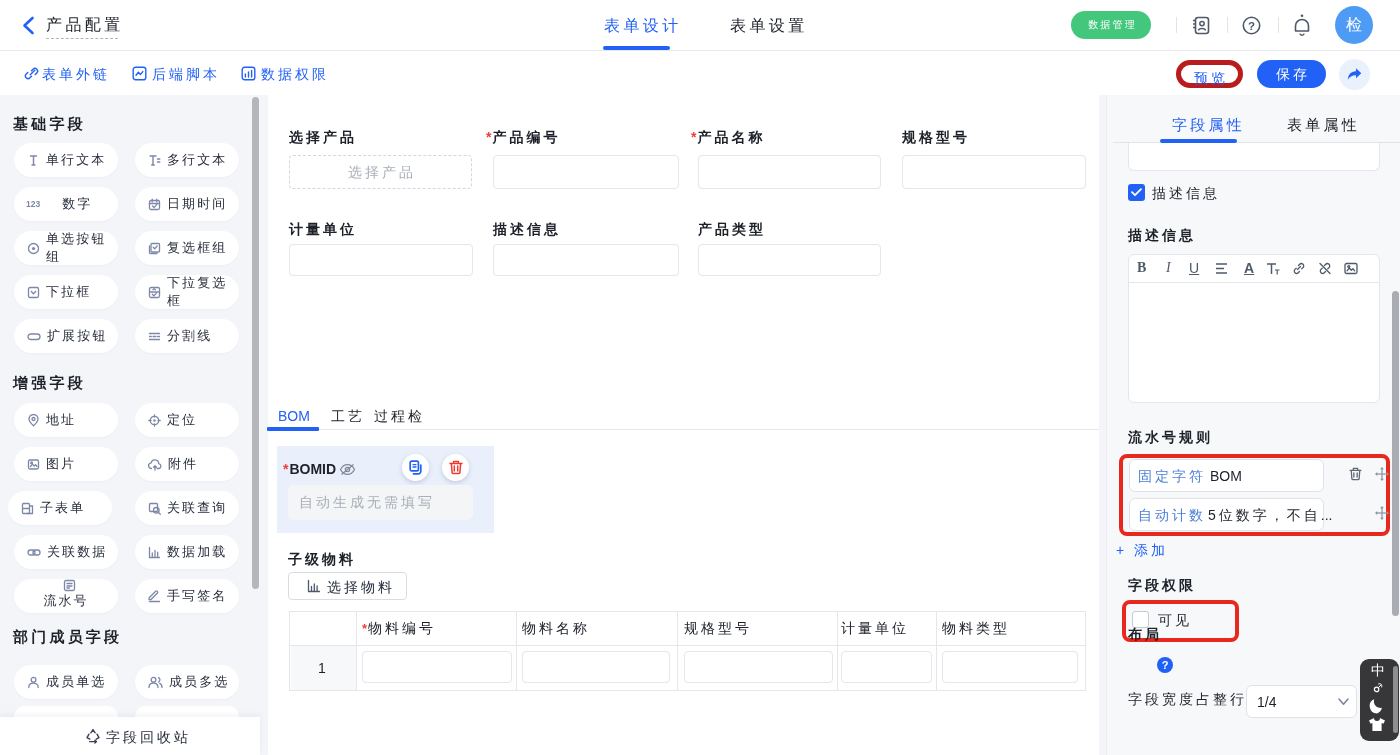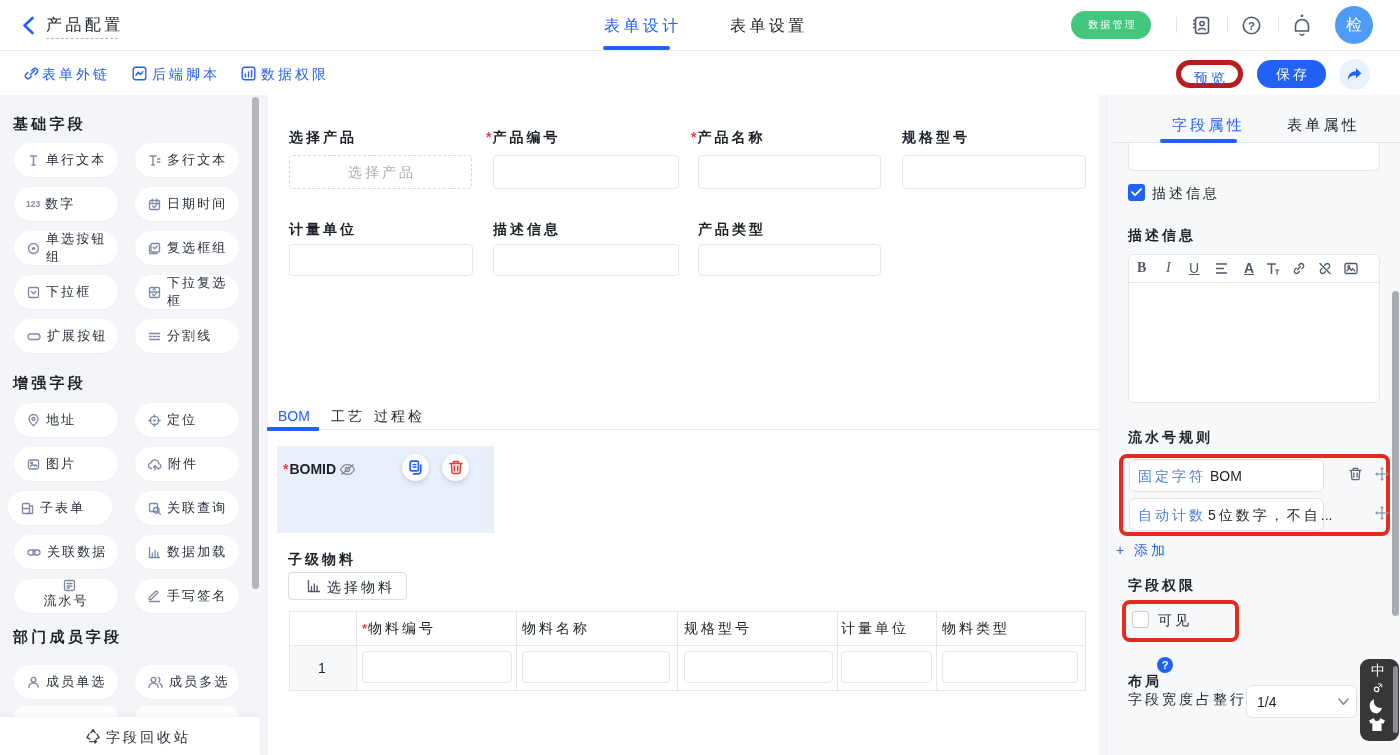--- a/index.html
+++ b/index.html
@@ -103,21 +103,21 @@
     </div>
   <div class="pill" style="left:135px;top:143px;">
       <svg width="13" height="13" viewBox="0 0 13 13">
         <g stroke="#7d87a6" stroke-width="1.4" fill="none" stroke-linecap="round">
           <path d="M2 2 h6 M5 2 v9 M3.7 11 h2.6 M9.5 5 h2.3 M9.5 8 h2.3"></path>
         </g>
       </svg>
       <span class="zh">多行文本</span>
     </div>
   <div class="pill" style="left:14px;top:187px;">
-      <span style="margin-left:12px;margin-right:5px;font-size:8.5px;font-weight:bold;color:#7d87a6;">123</span>
+      <span style="margin-left:12px;margin-right:22px;font-size:8.5px;font-weight:bold;color:#7d87a6;">123</span>
       <span class="zh">数字</span>
     </div>
   <div class="pill" style="left:135px;top:187px;">
       <svg width="13" height="13" viewBox="0 0 13 13">
         <g stroke="#7d87a6" stroke-width="1.3" fill="none">
           <rect x="1.5" y="2.5" width="10" height="9" rx="1.5"></rect>
           <path d="M1.5 5.5 h10 M4.2 1.2 v2.6 M8.8 1.2 v2.6" stroke-linecap="round"></path>
           <path d="M4.5 8 l1.6 1.6 l2.6-3" stroke-linecap="round" stroke-linejoin="round"></path>
         </g>
       </svg>
@@ -351,20 +351,21 @@
     </svg>
   <div class="abs" style="left:442px;top:454px;width:27px;height:27px;border-radius:50%;background:#fff;box-shadow:0 2px 5px rgba(30,40,90,.18);"></div>
   <svg class="abs" style="left:449px;top:460px" width="14" height="15" viewBox="0 0 14 15">
       <g fill="none" stroke="#ee3a30" stroke-width="1.5" stroke-linecap="round" stroke-linejoin="round">
         <path d="M1 3.4 h12"></path>
         <path d="M4.6 3.2 V1.4 h4.8 v1.8"></path>
         <path d="M2.4 3.6 l.7 9 a1.2 1.2 0 0 0 1.2 1 h5.4 a1.2 1.2 0 0 0 1.2-1 l.7-9"></path>
         <path d="M5.3 6 v5 M8.7 6 v5"></path>
       </g>
     </svg>
+  <div class="abs" style="left:288px;top:485px;width:185px;height:35px;background:#f4f5f7;border-radius:6px;color:#a9aeb8;font-size:14px;line-height:35px;"><span class="zh" style="margin-left:11px;">自动生成无需填写</span></div>
 
   <div class="lbl" style="left:288px;top:551px;">子级物料</div>
   <div class="abs" style="left:288px;top:572px;width:119px;height:28px;border:1px solid #d9dce3;border-radius:4px;background:#fff;"></div>
   <svg class="abs" style="left:307px;top:579px" width="14" height="14" viewBox="0 0 14 14">
       <g stroke="#4e5969" stroke-width="1.3" fill="none" stroke-linecap="round">
         <path d="M1.5 1.5 v11 h11"></path>
         <path d="M4.5 12 v-4.5 M7.3 12 v-7 M10.1 12 v-5.2"></path>
       </g>
     </svg>
   <div class="abs zh f14" style="left:327px;top:579px;color:#272e3b;">选择物料</div>
@@ -483,21 +484,21 @@
         <rect x="2" y="7.3" width="12" height="1.4"></rect>
       </g>
     </svg>
   <div class="abs f14" style="left:1116px;top:542px;color:#2261f5;">+ <span class="zh" style="margin-left:6px;">添加</span></div>
 
   <div class="lbl" style="left:1128px;top:577px;">字段权限</div>
   <div class="abs" style="left:1122px;top:600px;width:117px;height:42px;border:4px solid #e8281d;border-radius:8px;"></div>
   <div class="abs" style="left:1132px;top:611px;width:17px;height:17px;border:1.5px solid #c7cbd4;border-radius:3px;background:#fff;"></div>
   <div class="abs zh f14" style="left:1158px;top:612px;color:#1d2129;">可见</div>
 
-  <div class="lbl" style="left:1128px;top:673px;">布局</div>
+  <div class="lbl" style="left:1128px;top:626px;">布局</div>
   <div class="abs" style="left:1157px;top:657px;width:16px;height:16px;border-radius:50%;background:#2261f5;color:#fff;font-size:11px;font-weight:bold;text-align:center;line-height:16px;">?</div>
   <div class="abs zh" style="left:1128px;top:691px;font-size:14px;color:#1d2129;">字段宽度占整行的</div>
   <div class="abs" style="left:1246px;top:685px;width:111px;height:33px;background:#fff;border:1px solid #e0e2e8;border-radius:6px;"></div>
   <div class="abs f14" style="left:1257px;top:694px;color:#1d2129;">1/4</div>
   <svg class="abs" style="left:1338px;top:698px" width="11" height="8" viewBox="0 0 11 8">
       <path d="M1 1 L5.5 6.2 L10 1" fill="none" stroke="#7a8294" stroke-width="1.5" stroke-linecap="round" stroke-linejoin="round"></path>
     </svg>
 
   <div class="abs" style="left:1392px;top:291px;width:7px;height:325px;border-radius:4px;background:#a9adb3;"></div>
 

